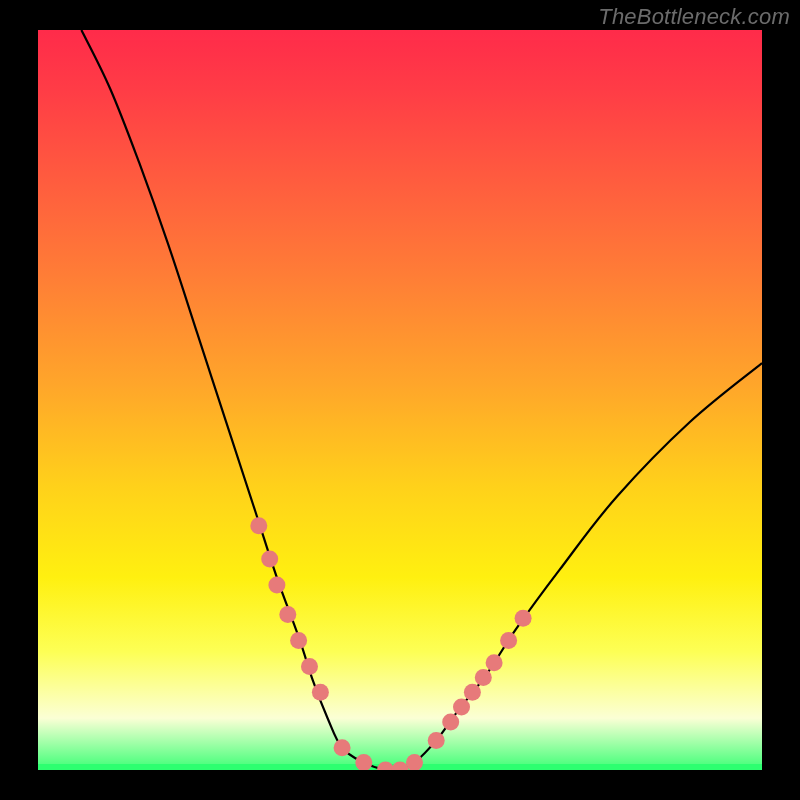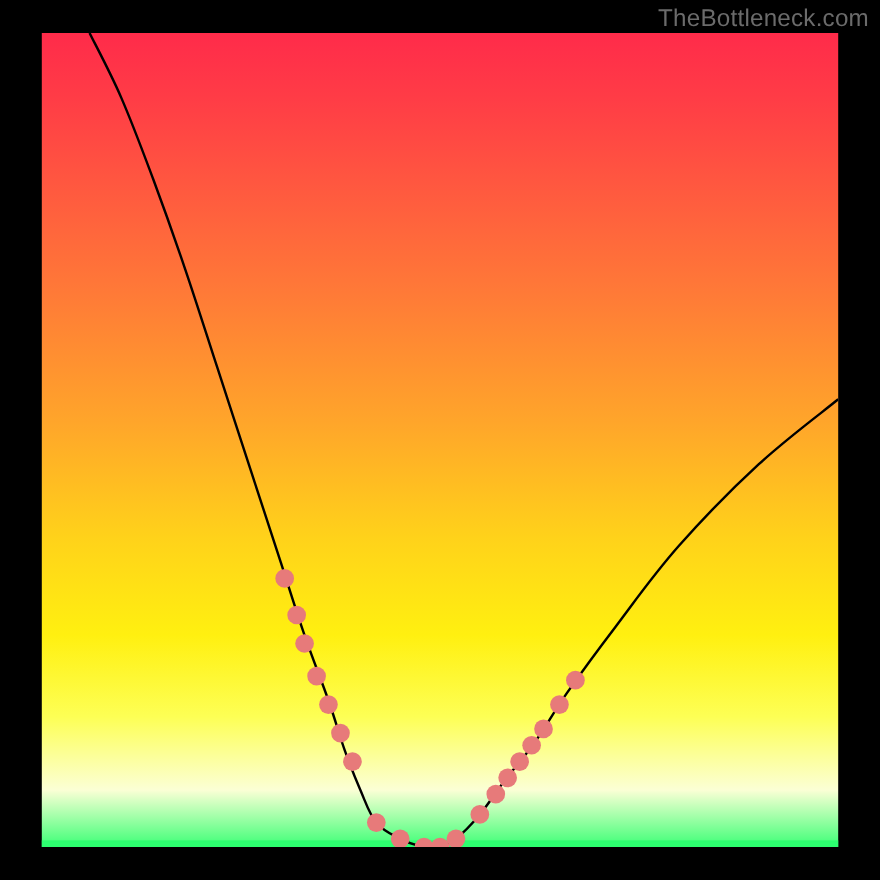--- a/index.html
+++ b/index.html
@@ -9,20 +9,21 @@
     height: 800px;
     overflow: hidden;
     font-family: Arial, Helvetica, sans-serif;
     background: #000;
   }
   .stage {
     position: relative;
     width: 800px;
     height: 652px;
     background: #000;
+    font-style: italic;
   }
   .watermark {
     position: absolute;
     top: 4px;
     right: 10px;
     color: #6b6b6b;
     font-size: 22px;
     font-weight: 500;
     letter-spacing: 0.2px;
     user-select: none;

